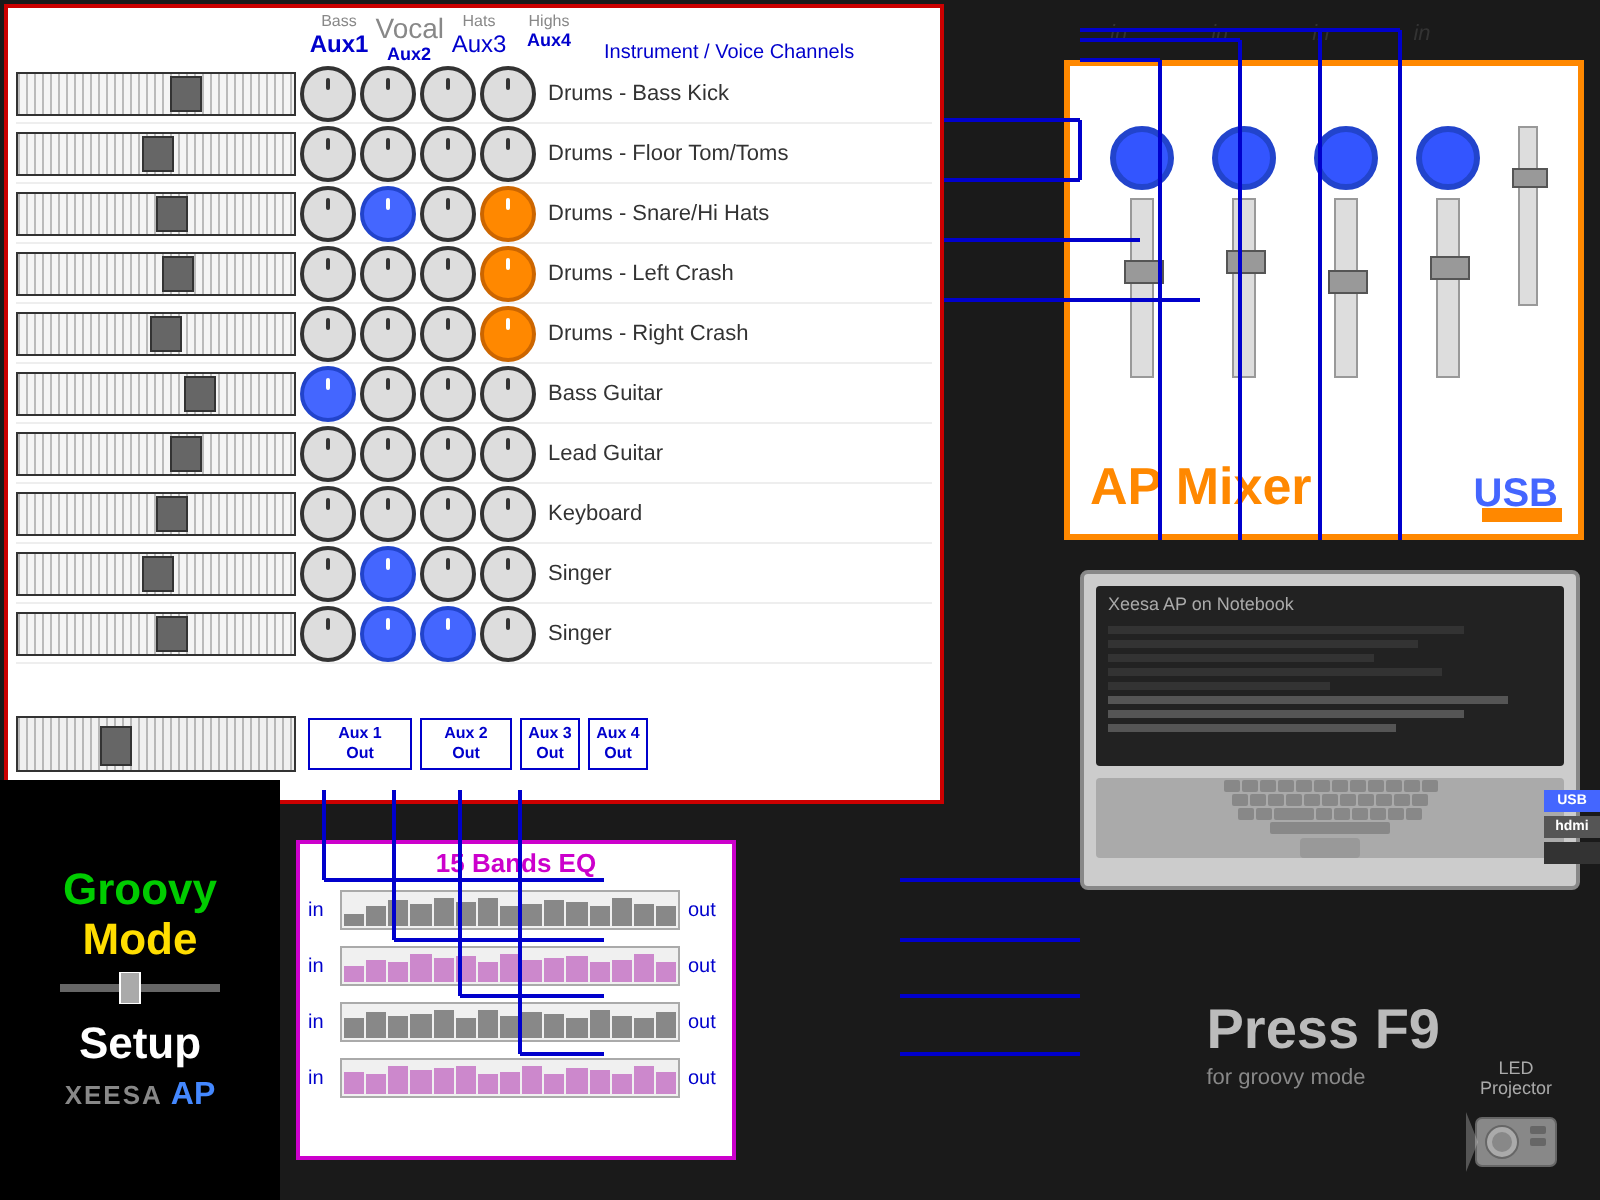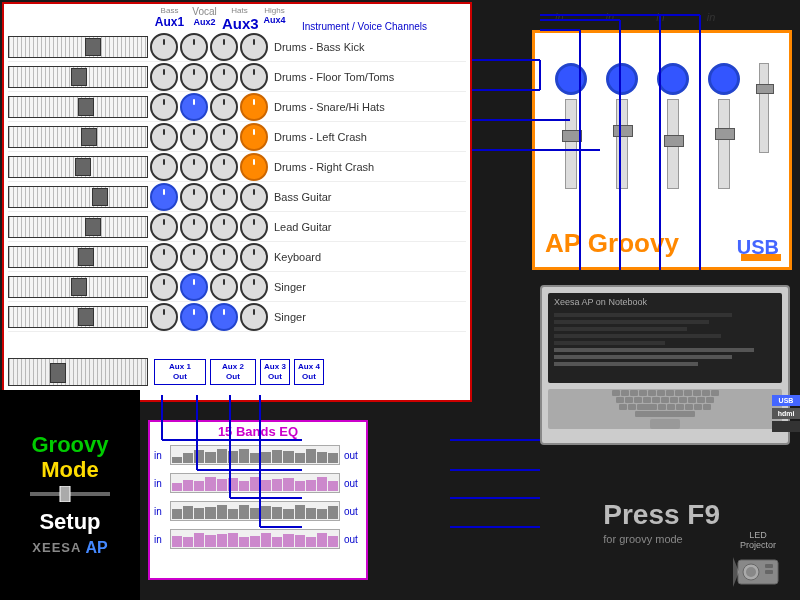--- a/index.html
+++ b/index.html
@@ -390,26 +390,26 @@
 <div class="main-container">
 
   <div class="mixer-panel">
 
     <div style="position:absolute; top:2px; left:148px; display:flex; gap:0;">
       <div style="text-align:center; width:35px;">
         <div style="font-size:8px; color:#888;">Bass</div>
         <div style="font-size:12px; color:#0000cc; font-weight:bold;">Aux1</div>
       </div>
       <div style="text-align:center; width:35px;">
-        <div style="font-size:10px; color:#888;">Vocal</div>
+        <div style="font-size:14px; color:#888;text-align:right;">Vocal</div>
         <div style="font-size:9px; color:#0000cc; font-weight:bold;">Aux2</div>
       </div>
       <div style="text-align:center; width:35px;">
         <div style="font-size:8px; color:#888;">Hats</div>
-        <div style="font-size:15px; color:#0000cc; font-weight:bold;">Aux3</div>
+        <div style="font-size:12px; color:#0000cc; font-weight:normal;">Aux3</div>
       </div>
       <div style="text-align:center; width:35px;">
         <div style="font-size:8px; color:#888;">Highs</div>
         <div style="font-size:9px; color:#0000cc; font-weight:bold;">Aux4</div>
       </div>
       <div style="font-size:10px; color:#0000cc; margin-left:10px; align-self:flex-end;">Instrument / Voice Channels</div>
     </div>
 
     <div style="position:absolute; top:28px; left:4px; right:4px;">
 
@@ -596,21 +596,21 @@
         </div>
       </div>
 
       <div class="ap-channel">
         <div style="width:10px; height:90px; background:#ddd; border:1px solid #999; position:relative;">
           <div style="position:absolute; top:20px; left:-4px; width:18px; height:10px; background:#999; border:1px solid #555;"></div>
         </div>
       </div>
     </div>
 
-    <div class="ap-mixer-title">AP Groovy</div>
+    <div class="ap-mixer-title">AP Mixer</div>
     <div class="usb-label">USB</div>
     <div style="position:absolute; bottom:6px; right:8px; width:40px; height:7px; background:#ff8800;"></div>
   </div>
 
   <div class="notebook-panel">
     <div class="notebook-screen">
       <div class="notebook-title">Xeesa AP on Notebook</div>
 
       <div style="position:absolute; top:20px; left:6px; right:6px;">
         <div style="background:#333; height:4px; margin-bottom:3px; width:80%;"></div>

